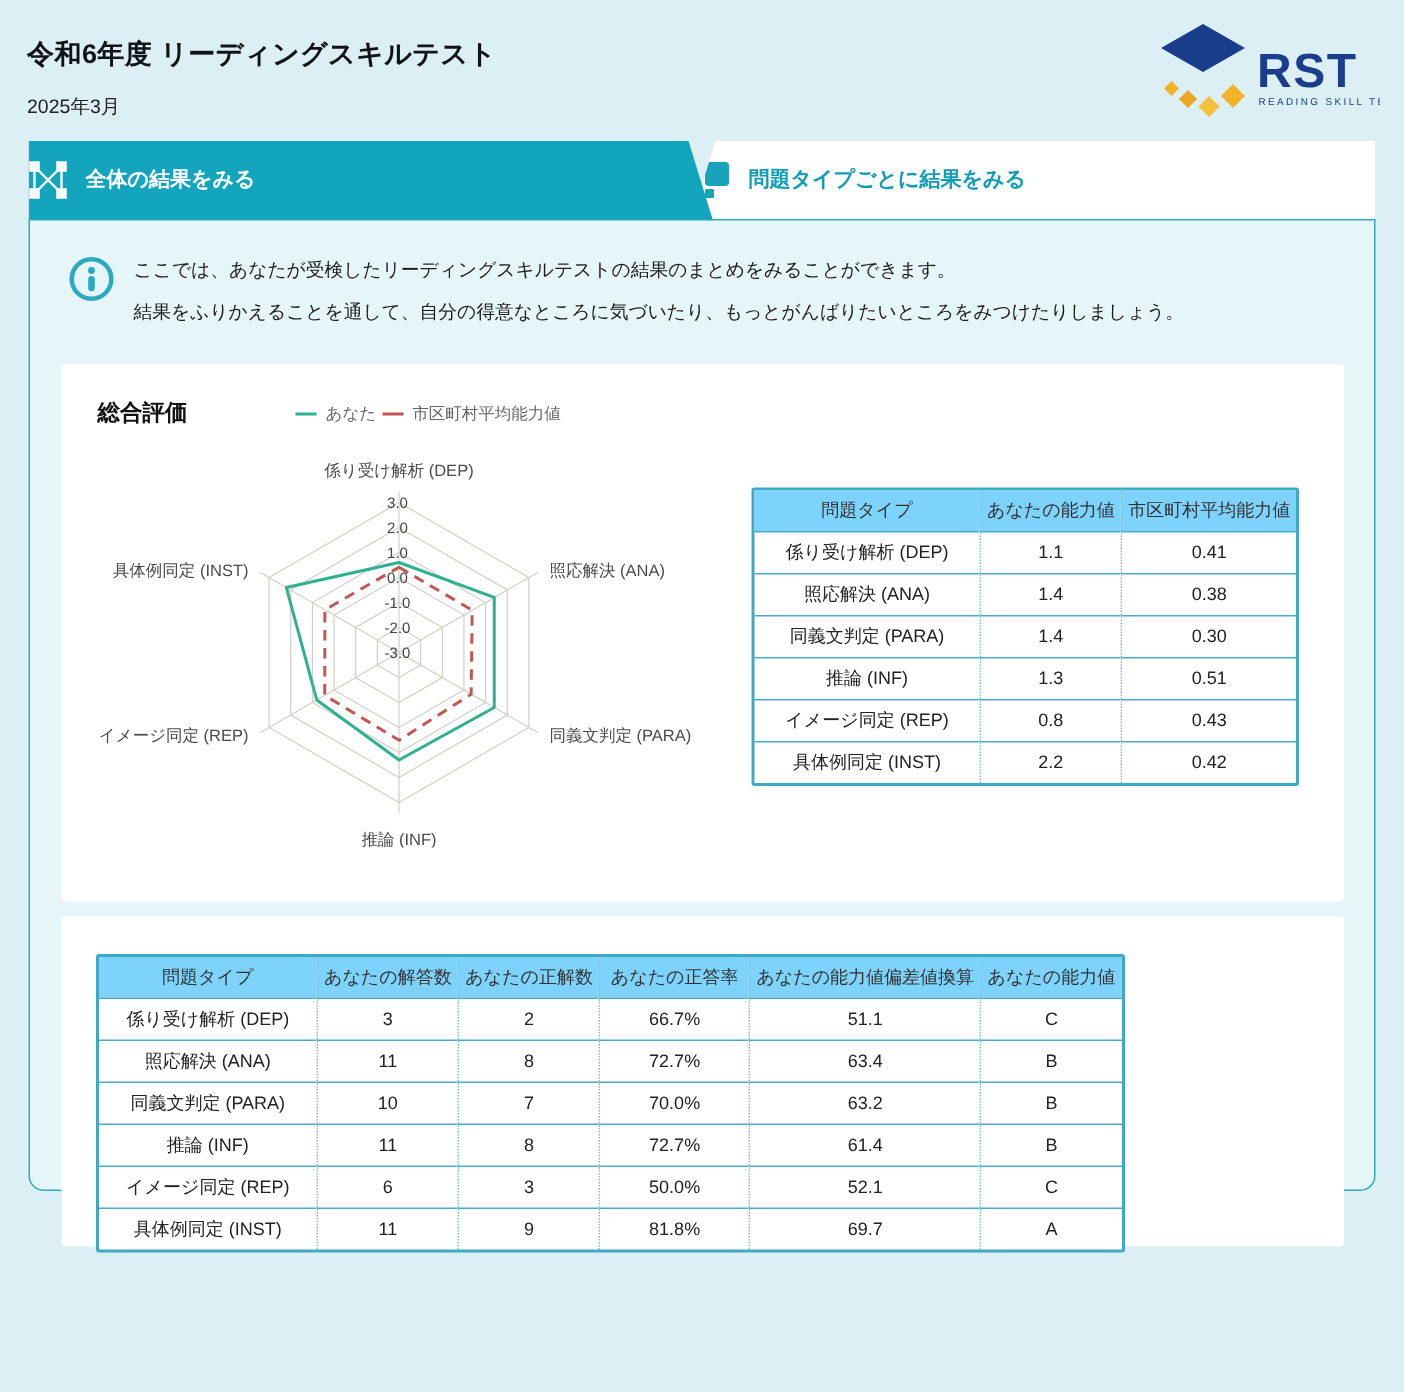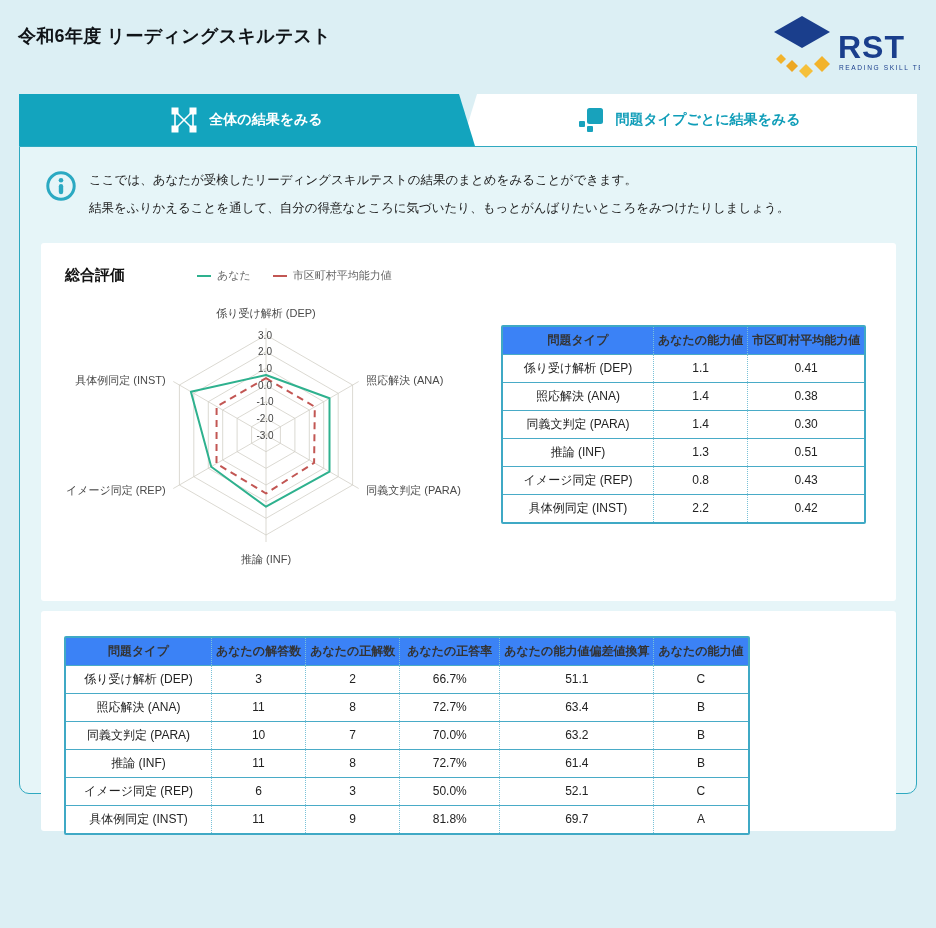--- a/index.html
+++ b/index.html
@@ -13,21 +13,21 @@
   .page{position:relative;width:936px;height:928px;}
 
   
   .hdr{position:relative;padding:24px 20px 0 18px;height:86px;box-sizing:border-box;}
   .app-title{font-size:18px;font-weight:bold;color:#101418;letter-spacing:.3px;}
   .app-subtitle{font-size:13px;color:#222;margin-top:14px;}
   .logo{position:absolute;top:14px;right:16px;width:148px;height:72px;}
 
   
   .tabs{display:flex;margin:8px 19px 0 19px;height:52px;position:relative;}
-  .tab{flex:1;display:flex;align-items:center;justify-content:center;gap:12px;
+  .tab{flex:1;display:flex;align-items:center;gap:12px;
        font-size:14px;font-weight:bold;cursor:pointer;}
   .tab-active{
     background:#13a4be;color:#fff;z-index:2;
     clip-path:polygon(0 0, calc(100% - 16px) 0, 100% 100%, 0 100%);
   }
   .tab-inactive{
     background:#ffffff;color:#0f9db8;z-index:1;margin-left:-14px;
     clip-path:polygon(16px 0, 100% 0, 100% 100%, 0 100%);
     filter:drop-shadow(2px 2px 2px rgba(60,120,140,.18));
   }
@@ -45,50 +45,51 @@
   
   .info{display:flex;gap:13px;padding-left:5px;align-items:flex-start;}
   .info-icon{width:30px;height:30px;flex:none;}
   .info-text p{margin:0 0 9px 0;font-size:12.5px;color:#1c1c1c;line-height:1.5;}
 
   
   .card{background:#fff;border-radius:3px;}
   .card1{margin-top:16px;height:358px;box-sizing:border-box;}
   .card1-head{display:flex;align-items:center;padding:20px 0 0 24px;height:26px;}
   .card1-head h2{margin:0;font-size:15px;color:#111;}
-  .legend{margin-left:72px;display:flex;gap:22px;align-items:center;font-size:11px;color:#666;}
+  .legend{margin-left:72px;display:flex;gap:4px;align-items:center;font-size:11px;color:#666;}
   .legend-item{display:flex;align-items:center;}
   .legend-swatch{display:inline-block;width:14px;height:2px;margin-right:6px;}
   .card1-body{display:flex;padding-right:60px;justify-content:space-between;}
   .radar{width:460px;height:266px;margin-top:10px;flex:none;}
   .t1wrap{margin-top:36px;flex:none;}
 
   .card2{margin-top:10px;height:220px;box-sizing:border-box;padding:25px 0 0 23px;}
 
   
   table.rst{border-collapse:separate;border-spacing:0;border:2px solid #3fa9c5;
             border-radius:2px;background:#fff;table-layout:fixed;}
   table.rst th,table.rst td{
     font-size:12px;color:#222;text-align:center;padding:5px 4px;
     overflow:hidden;white-space:nowrap;
   }
-  table.rst th{background:#3b82f6;font-weight:bold;color:#333;}
+  table.rst th{background:#7dd3fc;font-weight:normal;color:#333;}
   table.rst th+th,table.rst td+td{border-left:1px dotted #79c2d8;}
   table.rst tbody td{border-top:1px solid #49abc7;}
 
   
   .footer{text-align:center;margin-top:17px;font-size:11px;color:#8d9ba3;letter-spacing:.5px;}
 </style>
 </head>
 <body>
 
 <div class="page">
 
   <div class="hdr">
     <div class="app-title">令和6年度 リーディングスキルテスト</div>
+    <div class="app-subtitle">2025年3月</div>
     <svg class="logo" viewBox="0 0 148 72">
       <polygon points="30,2 58,18 30,34 2,18" fill="#1a3e8c"></polygon>
       <polygon points="9,40 14,45 9,50 4,45" fill="#f2b32b"></polygon>
       <polygon points="20,46 26,52 20,58 14,52" fill="#eda723"></polygon>
       <polygon points="34,50 41,57 34,64 27,57" fill="#f5c03a"></polygon>
       <polygon points="50,42 58,50 50,58 42,50" fill="#f2b32b"></polygon>
       <text x="66" y="44" font-size="32" font-weight="bold" fill="#1a3e8c" letter-spacing="1">RST</text>
       <text x="67" y="56" font-size="6.6" fill="#1a3e8c" letter-spacing="1.6">READING SKILL TEST</text>
     </svg>
   </div>

